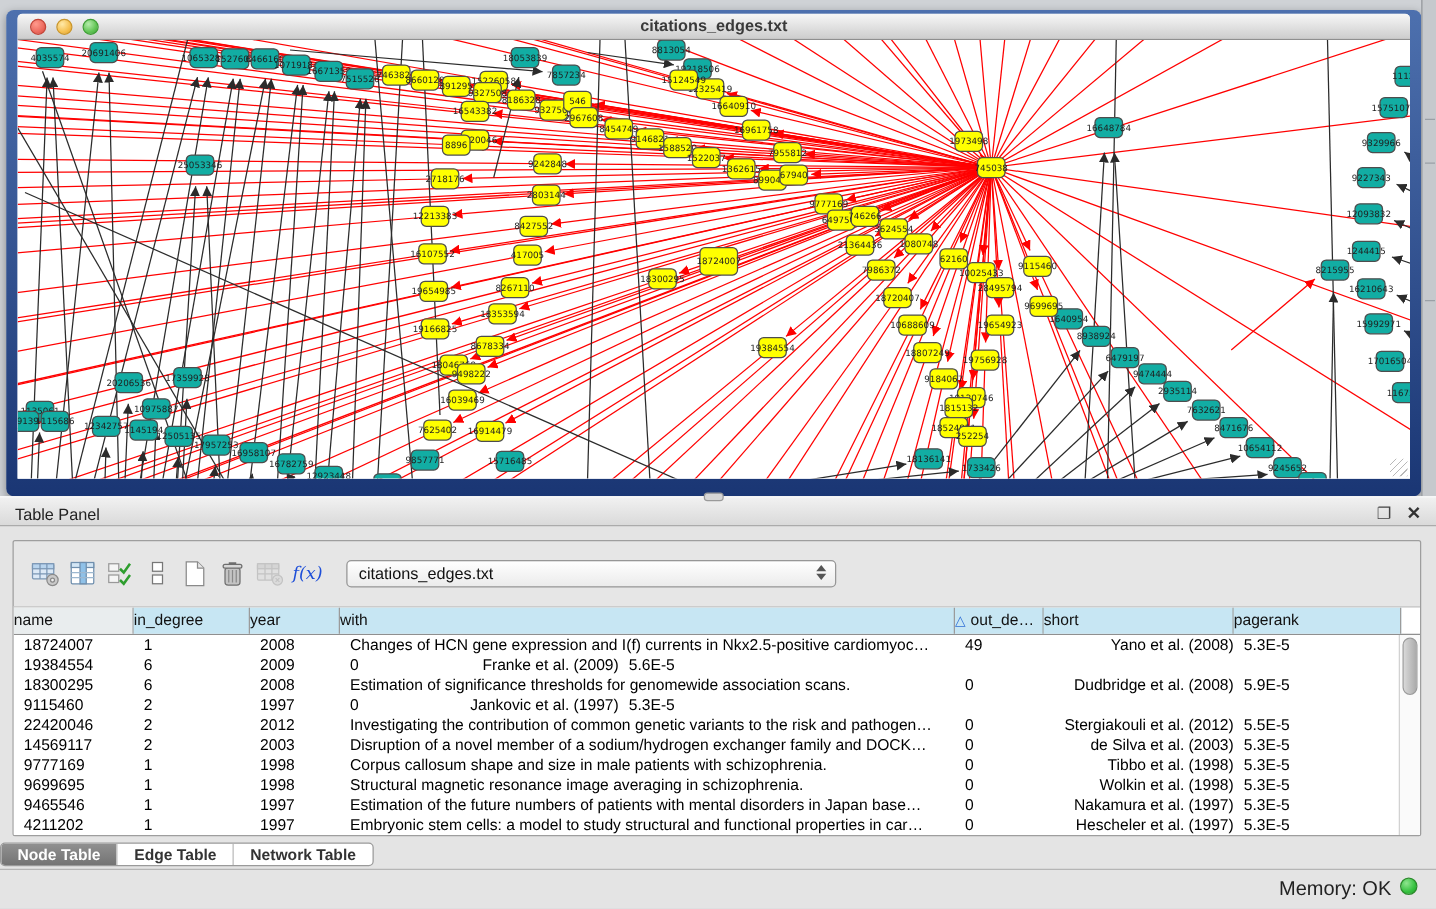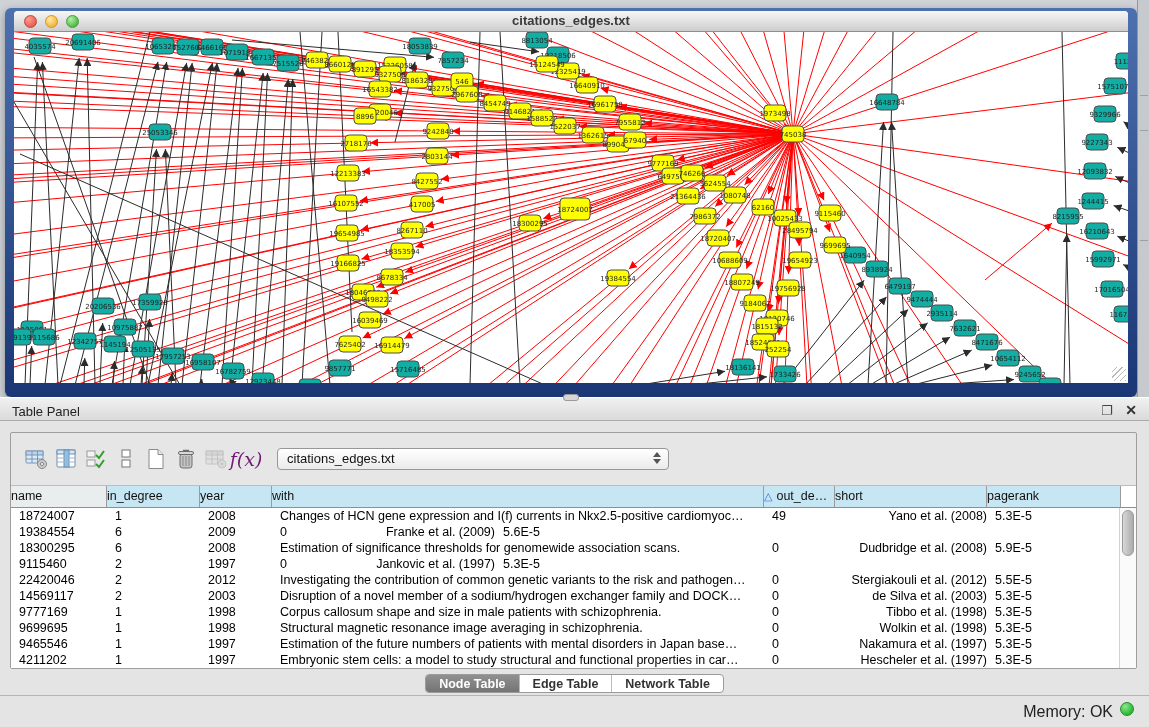--- a/index.html
+++ b/index.html
@@ -40,21 +40,21 @@
   .split-handle { position:absolute; left:563px; top:-4px; width:16px; height:7px;
     background:#d6d6d6; border:1px solid #9a9a9a; border-radius:3px; }
   .tp-float { position:absolute; right:36px; top:5px; font-size:13px; color:#444; cursor:default; }
   .tp-close { position:absolute; right:12px; top:4px; font-size:14px; font-weight:bold; color:#333; cursor:default; }
 
   .tp-box { position:absolute; left:10px; top:35px; width:1127px; height:237px;
     background:#e6e6e6; border:1px solid #9e9e9e; border-radius:2px; }
   .tp-toolbar { height:52px; display:flex; align-items:center; padding-left:10px; }
   .tbtn { width:30px; height:28px; display:flex; align-items:center; justify-content:center; }
   .tbtn.disabled { opacity:.45; }
-  .fx { font-family:"DejaVu Serif", serif; font-style:italic; font-size:19px; color:#701a75; }
+  .fx { font-family:"DejaVu Serif", serif; font-style:italic; font-size:14px; color:#1d4ed8; }
   .tp-select { margin-left:16px; width:392px; height:22px; position:relative;
     background:linear-gradient(#ffffff,#ebebeb); border:1px solid #979797;
     border-radius:4px; font-size:13px; line-height:20px; padding-left:9px; color:#111; }
   .updown { position:absolute; right:7px; top:3px; }
   .updown .up { width:0; height:0; border-left:4px solid transparent;
     border-right:4px solid transparent; border-bottom:5px solid #555; margin-bottom:2px; }
   .updown .down { width:0; height:0; border-left:4px solid transparent;
     border-right:4px solid transparent; border-top:5px solid #555; }
 
   .tp-table { position:absolute; top:52px; left:0; right:0; bottom:0;
@@ -70,21 +70,21 @@
     padding-left:8px; white-space:nowrap; overflow:hidden; }
   .td.c5 { text-align:right; padding-left:0; }
   .c0{width:96px}.c1{width:93px}.c2{width:72px}.c3{width:492px}
   .c4{width:71px}.c5{width:152px}.c6{width:134px}
   .vscroll { position:absolute; right:0; top:22px; bottom:0; width:17px;
     background:#fafafa; border-left:1px solid #d2d2d2; }
   .vthumb { margin:2px; height:46px; border:1px solid #9a9a9a; border-radius:8px;
     background:linear-gradient(90deg,#d8d8d8,#ababab); }
 
   .tp-tabs { position:absolute; top:277px; left:0; width:100%;
-    display:flex; justify-content:center; }
+    display:flex; justify-content:flex-start; }
   .seg { display:flex; height:19px; background:#fff; border:1px solid #9a9a9a;
     border-radius:4px; overflow:hidden; }
   .seg-item { padding:0 13px; line-height:18px; font-size:12.5px; font-weight:bold;
     color:#333; border-left:1px solid #bbb; }
   .seg-item:first-child { border-left:none; }
   .seg-item.selected { background:linear-gradient(#909090,#747474); color:#fff; }
 
   .bottom-divider { position:absolute; top:298px; left:0; width:100%;
     border-top:1px solid #b5b5b5; }
   .status-label { position:absolute; right:36px; top:306px; font-size:16px; color:#222; }

